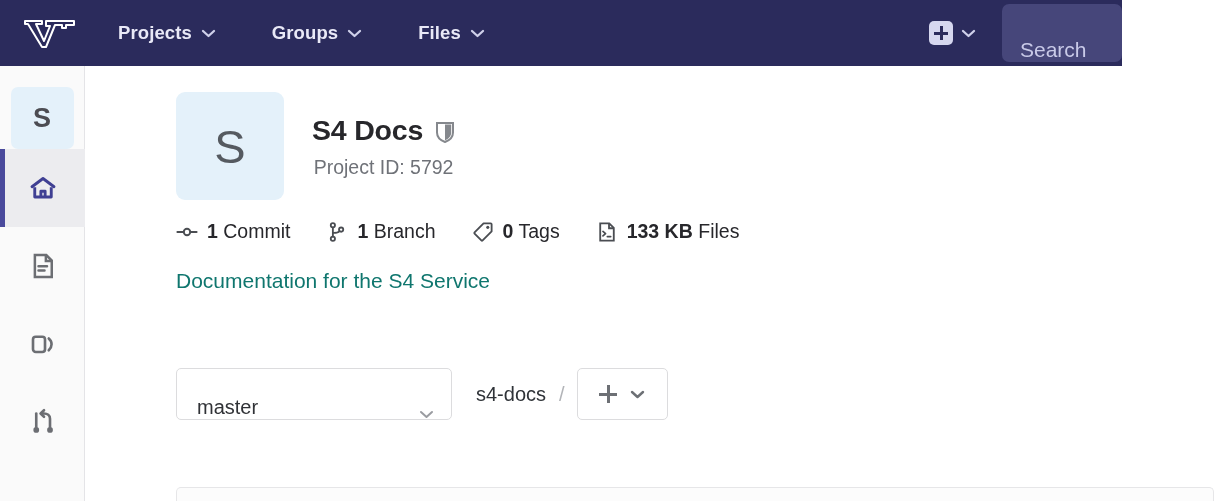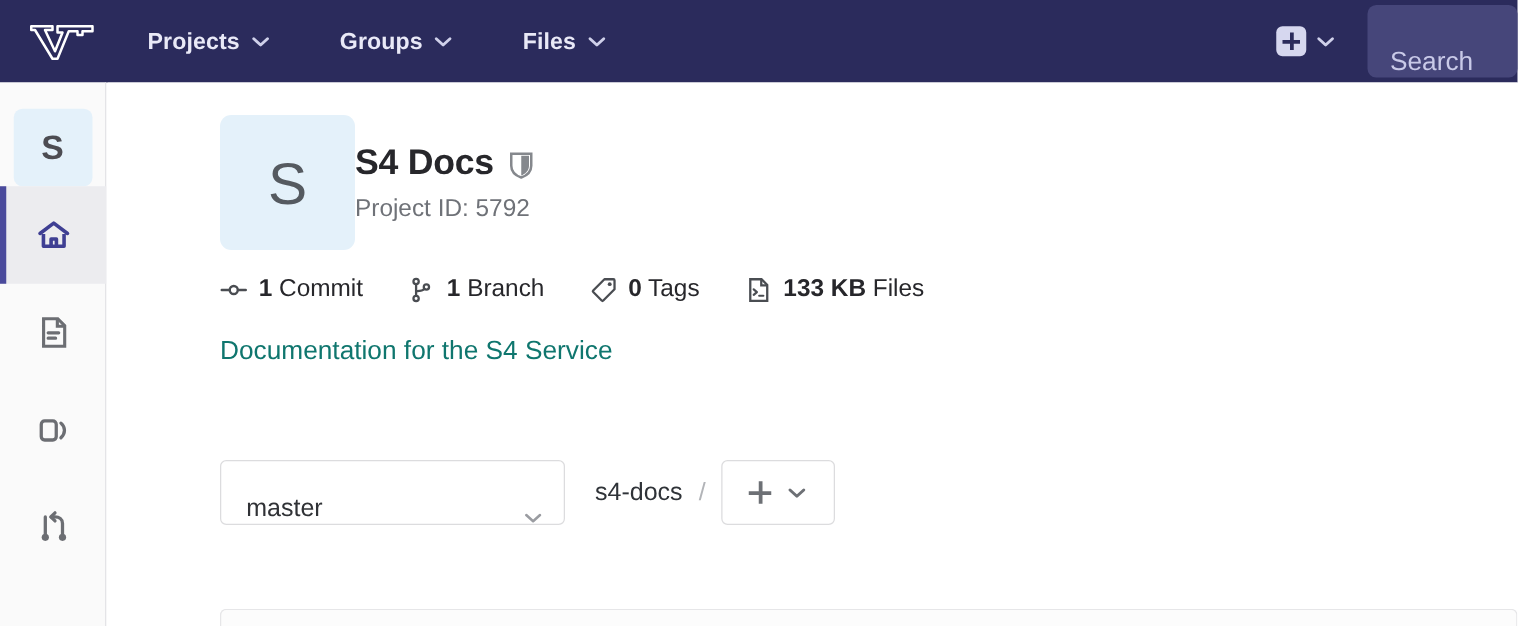--- a/index.html
+++ b/index.html
@@ -6,21 +6,21 @@
   html, body {
     width: 1214px; height: 501px;
     overflow: hidden;
     background: #ffffff;
     font-family: "Liberation Sans", sans-serif;
   }
 
   
   #topnav {
     position: absolute; top: 0; left: 0;
-    width: 1214px; height: 66px;
+    width: 1122px; height: 66px;
     background: #2b2b5c;
     display: flex; align-items: center;
   }
   #vt-logo { margin-left: 22px; width: 56px; height: 34px; display: block; }
   .nav-item {
     display: flex; align-items: center; gap: 9px;
     margin-left: 56px;
     font-size: 18.5px; font-weight: bold;
     color: #e9e9f7; letter-spacing: 0.1px;
     cursor: pointer; user-select: none;
@@ -87,21 +87,21 @@
     width: 1128px; height: 435px;
     background: #ffffff;
   }
   #proj-header { display: flex; align-items: flex-start; padding: 26px 0 0 90px; }
   #proj-avatar {
     width: 108px; height: 108px;
     background: #e4f1fa; border-radius: 9px;
     display: flex; align-items: center; justify-content: center;
     font-size: 47px; color: #555a60;
   }
-  #proj-meta { padding-top: 22px; }
+  #proj-meta { margin-left: 28px; padding-top: 22px; text-align: center; }
   #proj-title-row { display: flex; align-items: center; gap: 12px; }
   #proj-title { font-size: 28.5px; font-weight: bold; color: #27272b; letter-spacing: -0.2px; }
   #shield-ico { width: 20px; height: 24px; display: block; margin-top: 3px; }
   #proj-id { margin-top: 9px; font-size: 19.5px; color: #6f7278; }
 
   #stats-row {
     display: flex; align-items: center;
     padding: 20px 0 0 90px;
     gap: 36px;
   }

